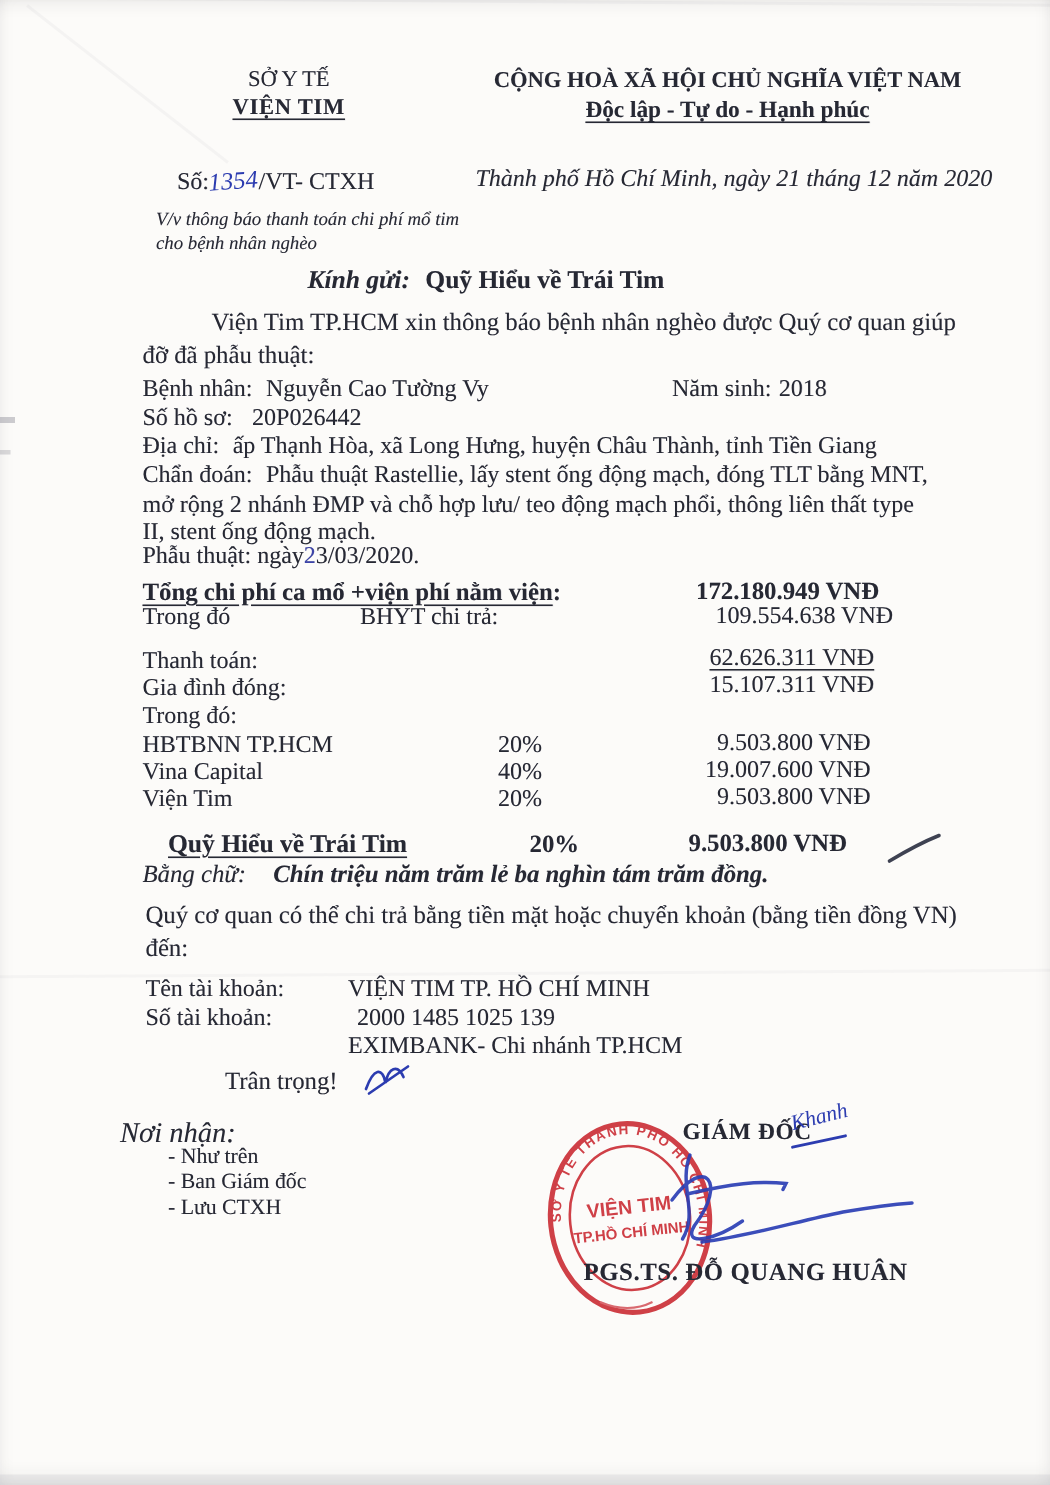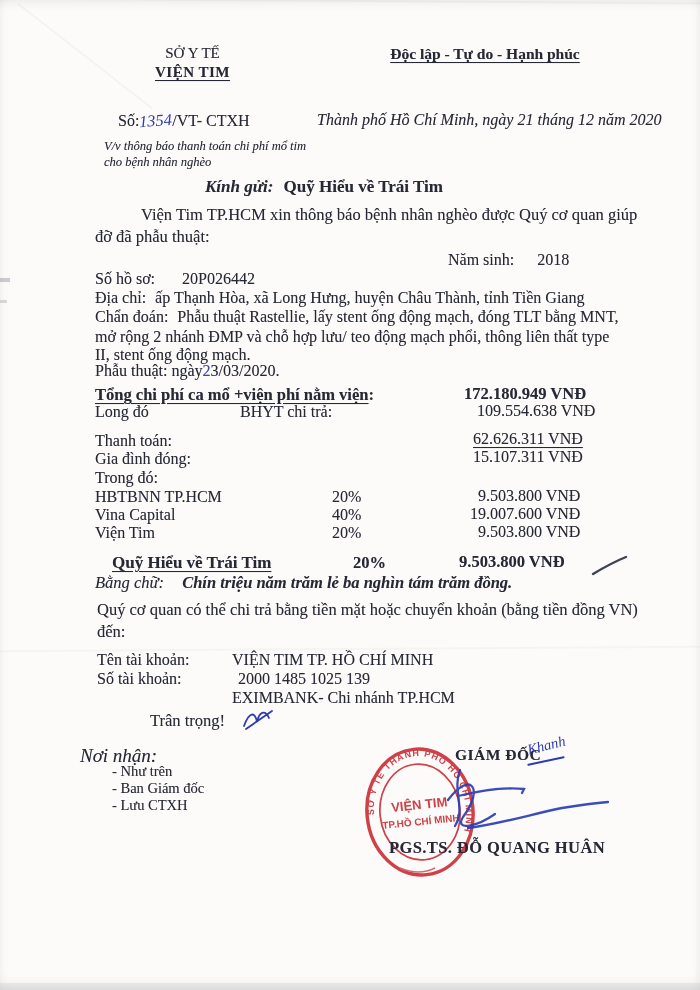--- a/index.html
+++ b/index.html
@@ -43,67 +43,72 @@
   <div class="crease c4"></div>
   <div class="crease c5"></div>
   <div class="crease c6"></div>
 
   <div class="ln center" style="left:75px;top:44px;width:235px;font-size:15px;line-height:19px;">
     <div>SỞ Y TẾ</div>
     <div class="b u" style="letter-spacing:.5px;">VIỆN TIM</div>
   </div>
 
   <div class="ln center" style="left:325px;top:44px;width:320px;font-size:15px;line-height:20px;">
+    <div class="b">CỘNG HOÀ XÃ HỘI CHỦ NGHĨA VIỆT NAM</div>
     <div class="b u" style="font-size:15.5px;">Độc lập - Tự do - Hạnh phúc</div>
   </div>
 
   <div class="ln body16" style="left:118px;top:111px;">
     <span>Số:</span><span class="pen hand" style="transform:rotate(-4deg);font-size:16.5px;">1354</span><span>/VT- CTXH</span>
   </div>
   <div class="ln i body16" style="left:317px;top:111px;">Thành phố Hồ Chí Minh, ngày 21 tháng 12 năm 2020</div>
 
   <div class="ln i small" style="left:104px;top:139px;">V/v thông báo thanh toán chi phí mổ tim</div>
   <div class="ln i small" style="left:104px;top:155px;">cho bệnh nhân nghèo</div>
 
   <div class="ln" style="left:205px;top:177px;font-size:17px;">
     <span class="b i">Kính gửi:</span>
     <span class="b" style="margin-left:6px;">Quỹ Hiểu về Trái Tim</span>
   </div>
 
   <div class="ln" style="left:141px;top:205px;font-size:16.5px;">Viện Tim TP.HCM xin thông báo bệnh nhân nghèo được Quý cơ quan giúp</div>
   <div class="ln" style="left:95px;top:227px;font-size:16.5px;">đỡ đã phẫu thuật:</div>
 
+  <div class="ln body16" style="left:95px;top:251px;">
+    <span>Bệnh nhân:</span>
+    <span style="margin-left:5px;">Nguyễn Cao Tường Vy</span>
+  </div>
   <div class="ln body16" style="left:448px;top:251px;">
     <span>Năm sinh:</span>
-    <span style="margin-left:19px;">2018</span>
+    <span style="margin-left:1px;">2018</span>
   </div>
   <div class="ln body16" style="left:95px;top:270px;">
     <span>Số hồ sơ:</span>
-    <span style="margin-left:23px;">20P026442</span>
+    <span style="margin-left:9px;">20P026442</span>
   </div>
   <div class="ln body16" style="left:95px;top:289px;">
     <span>Địa chỉ:</span>
     <span style="margin-left:5px;">ấp Thạnh Hòa, xã Long Hưng, huyện Châu Thành, tỉnh Tiền Giang</span>
   </div>
   <div class="ln body16" style="left:95px;top:308px;">
     <span>Chẩn đoán:</span>
     <span style="margin-left:5px;">Phẫu thuật Rastellie, lấy stent ống động mạch, đóng TLT bằng MNT,</span>
   </div>
   <div class="ln body16" style="left:95px;top:328px;">mở rộng 2 nhánh ĐMP và chỗ hợp lưu/ teo động mạch phổi, thông liên thất type</div>
   <div class="ln body16" style="left:95px;top:346px;">II, stent ống động mạch.</div>
   <div class="ln body16" style="left:95px;top:362px;">
     <span>Phẫu thuật: ngày</span><span style="color:#3c44a8;">2</span><span>3/03/2020.</span>
   </div>
 
   <div class="ln b" style="left:95px;top:385px;font-size:16.5px;">
     <span class="u">Tổng chi phí ca mổ +viện phí nằm viện</span><span>:</span>
   </div>
   <div class="ln b" style="left:464px;top:384px;font-size:16.5px;">172.180.949 VNĐ</div>
 
-  <div class="ln body16" style="left:95px;top:403px;">Long đó</div>
+  <div class="ln body16" style="left:95px;top:403px;">Trong đó</div>
   <div class="ln body16" style="left:240px;top:403px;">BHYT chi trả:</div>
   <div class="ln body16" style="left:477px;top:402px;">109.554.638 VNĐ</div>
 
   <div class="ln body16" style="left:95px;top:432px;">Thanh toán:</div>
   <div class="ln body16 u" style="left:473px;top:430px;">62.626.311 VNĐ</div>
   <div class="ln body16" style="left:95px;top:450px;">Gia đình đóng:</div>
   <div class="ln body16" style="left:473px;top:448px;">15.107.311 VNĐ</div>
   <div class="ln body16" style="left:95px;top:469px;">Trong đó:</div>
 
   <div class="ln body16" style="left:95px;top:488px;">HBTBNN TP.HCM</div>

